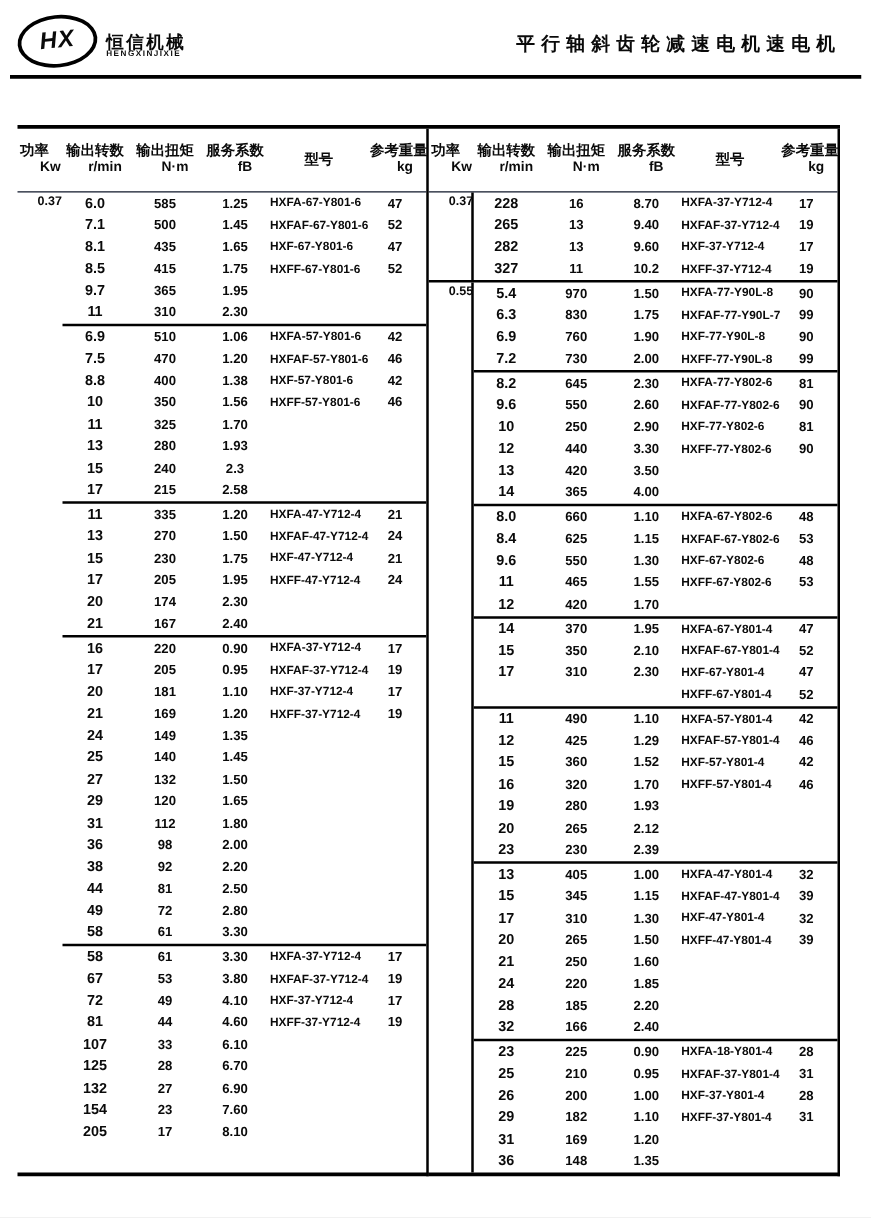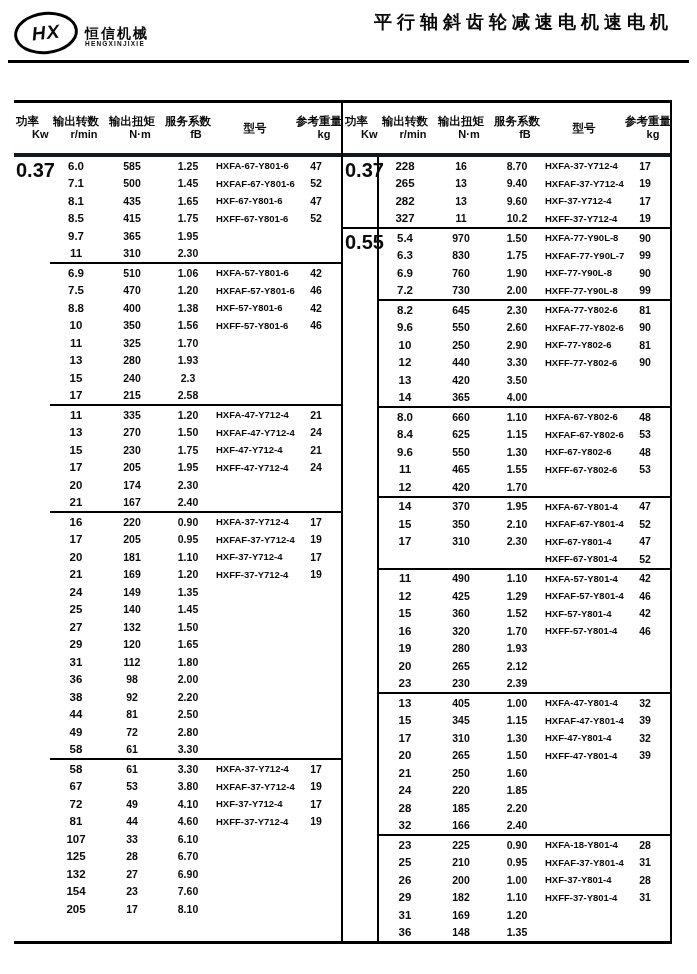--- a/index.html
+++ b/index.html
@@ -16,41 +16,41 @@
   .logo { display:flex; align-items:flex-start; gap:7px; }
   .logo-oval {
     width:58px; height:36px; border:3px solid #000; border-radius:50%;
     display:flex; align-items:center; justify-content:center;
     font-style:italic; font-weight:bold; font-size:19px; letter-spacing:1px;
     transform:rotate(-6deg); margin-top:2px;
   }
   .logo-text { margin-top:16px; line-height:1.05; }
   .logo-cn { font-weight:bold; font-size:14px; letter-spacing:2px; }
   .logo-en { font-weight:bold; font-size:6.5px; letter-spacing:1.2px; }
-  .title { font-size:18px; font-weight:bold; letter-spacing:5px;
-           margin-top:0; margin-right:14px; white-space:nowrap; }
+  .title { font-size:15px; font-weight:bold; letter-spacing:5px;
+           margin-top:16px; margin-right:14px; white-space:nowrap; }
   .hdr-rule { position:absolute; left:8px; right:8px; top:60px;
               border-top:3px solid #000; }
 
   
   .tables { position:absolute; left:14px; top:100px; width:658px;
             display:flex; border-top:3px solid #000; }
   .tbl { width:328px; border-right:2px solid #000; border-bottom:3px solid #000; }
 
   .thead { display:grid; grid-template-columns:36px 52px 60px 52px 82px 40px;
-           height:50px; align-items:center; border-bottom:4px solid #0f172a;
+           height:50px; align-items:center; border-bottom:1px solid #0f172a;
            text-align:center; }
   .thead .hc { line-height:1.25; white-space:nowrap; }
   .thead .hc:first-child { text-align:left; padding-left:2px; }
   .th-cn { font-size:11.5px; font-weight:bold; }
   .th-unit { font-size:11px; font-weight:bold;padding-left:16px; }
 
   .section { position:relative; }
   .section + .section { border-top:2px solid #000; }
-  .power { position:absolute; left:2px; top:2px; font-size:20px; font-weight:bold; }
+  .power { position:absolute; left:16px; top:2px; font-size:10px; font-weight:bold; }
   .groups { margin-left:36px; }
   .tbl-right .groups { border-left:2px solid #000; margin-left:34px; }
   .group + .group { border-top:2px solid #000; }
 
   .row { display:grid; grid-template-columns:52px 60px 52px 82px 40px;
          height:17.5px; align-items:center; }
   .c { white-space:nowrap; overflow:visible; }
   .c-speed  { font-weight:bold; font-size:11.5px; text-align:center; }
   .c-torque { font-weight:bold; font-size:10.5px; text-align:center; }
   .c-factor { font-weight:bold; font-size:10.5px; text-align:center; }

